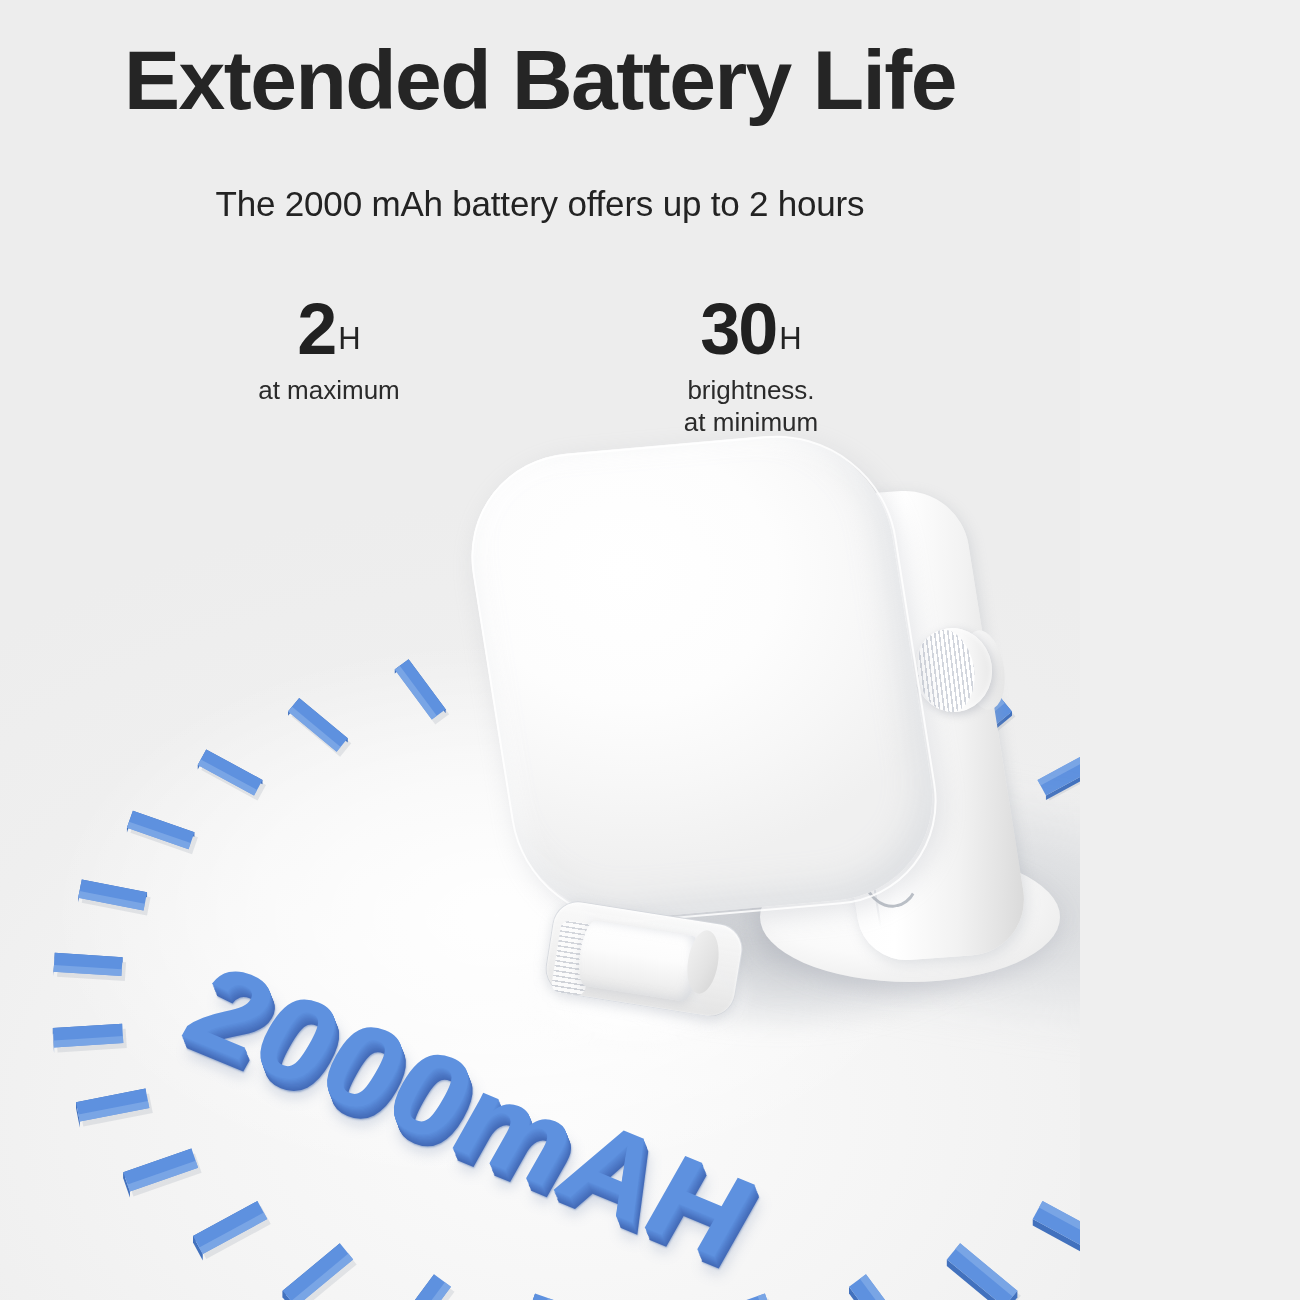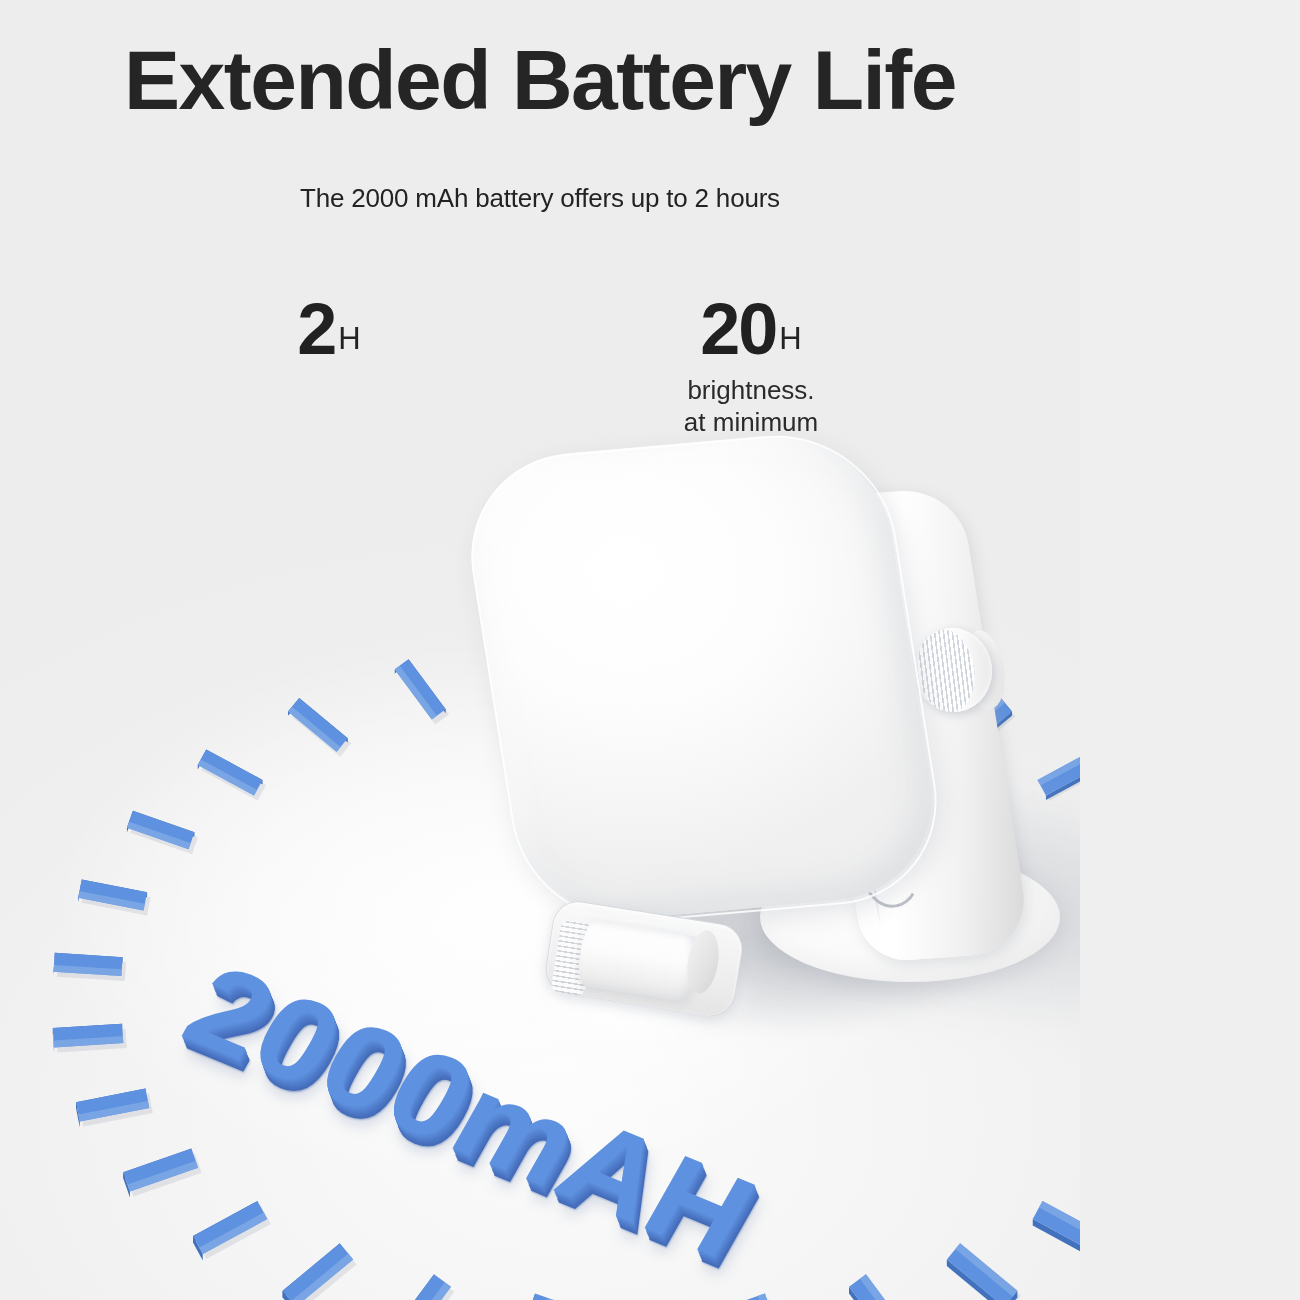--- a/index.html
+++ b/index.html
@@ -43,21 +43,21 @@
     font-weight: 700;
     letter-spacing: -1.5px;
     color: #252525;
     white-space: nowrap;
   }
   .subheadline {
     position: absolute;
     left: 0; right: 0;
     top: 184px;
     text-align: center;
-    font-size: 26px;
+    font-size: 35px;
     line-height: 1.15;
     font-weight: 400;
     color: #232323;
     letter-spacing: -.2px;
     white-space: nowrap;
   }
 
   .stats {
     position: absolute;
     left: 0; right: 0;
@@ -545,26 +545,27 @@
   <div class="subheadline">The 2000 mAh battery offers up to 2 hours</div>
 
   <div class="stats">
 
     <div class="stat">
       <div class="stat-value-row">
         <span class="stat-number">2</span>
         <span class="stat-unit">H</span>
       </div>
       <div class="stat-caption">
+        <div>at maximum</div>
       </div>
     </div>
 
     <div class="stat">
       <div class="stat-value-row">
-        <span class="stat-number">20</span>
+        <span class="stat-number">30</span>
         <span class="stat-unit">H</span>
       </div>
       <div class="stat-caption">
         <div>brightness.</div>
         <div>at minimum</div>
       </div>
     </div>
 
   </div>
 

